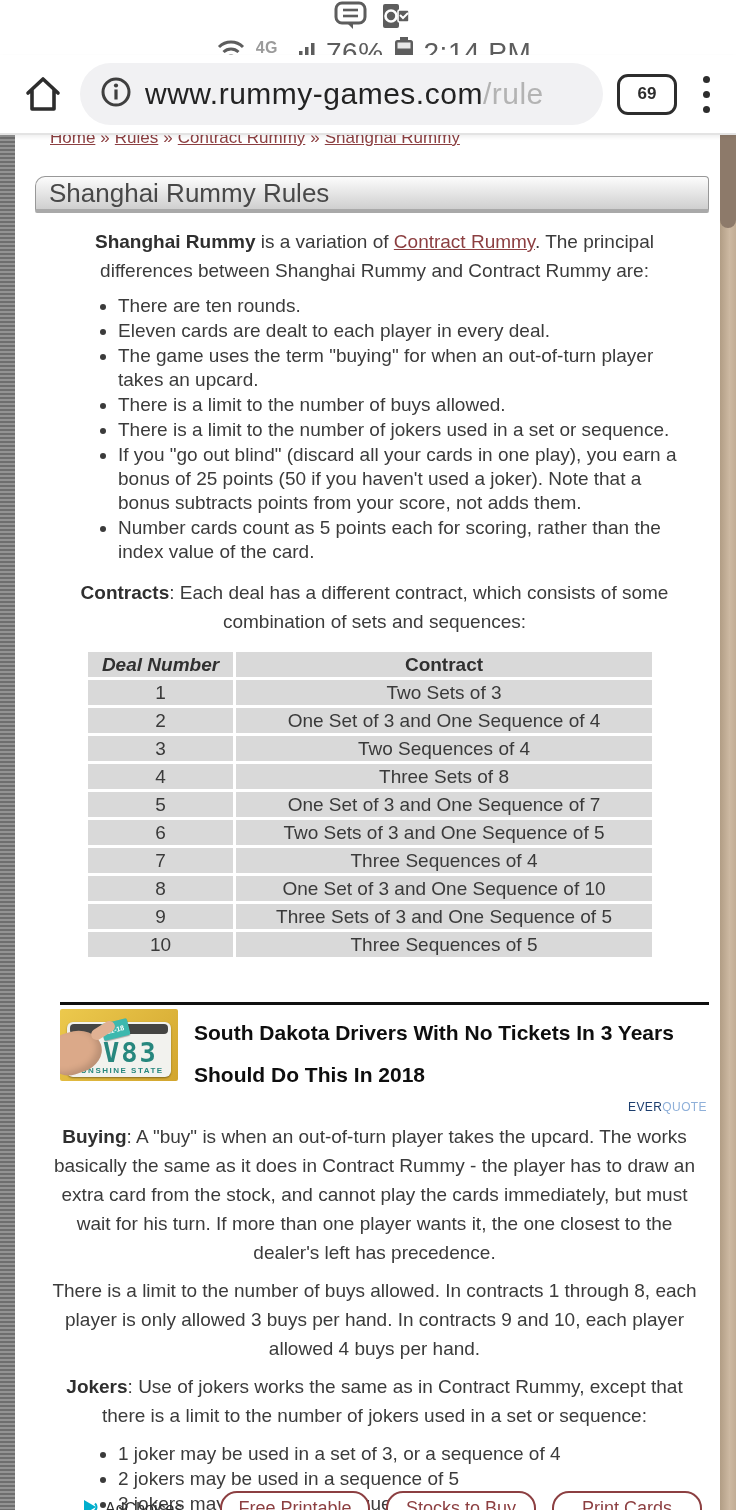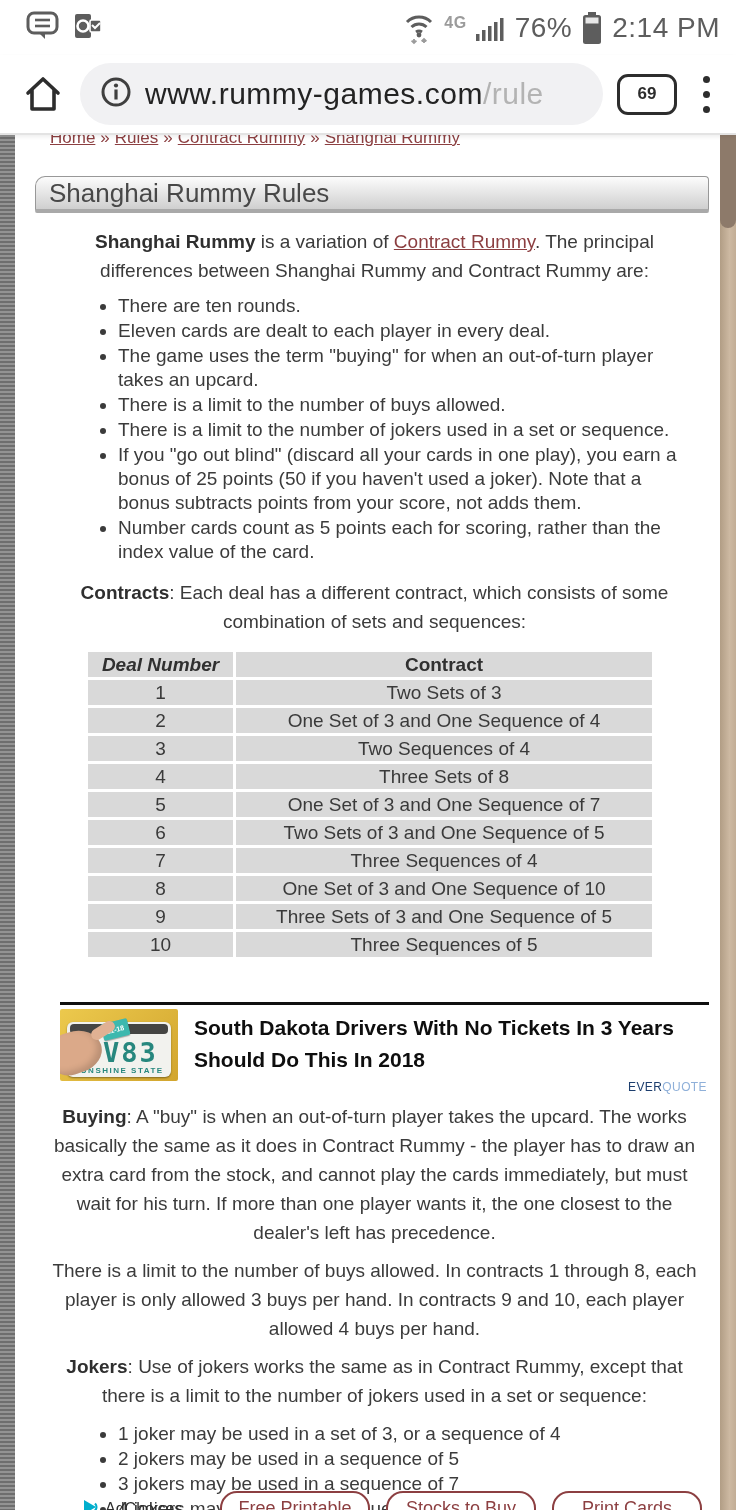--- a/index.html
+++ b/index.html
@@ -1,20 +1,20 @@
 <!DOCTYPE html>
 <html><head>
 <meta charset="utf-8">
 <style>
   * { margin:0; padding:0; box-sizing:border-box; }
   body { width:736px; font-family:"Liberation Sans", sans-serif; background:#fff; }
   .screen { width:736px; height:1512px; overflow:hidden; position:relative; background:#fff; }
 
   
-  .status-bar { height:55px; display:flex; align-items:center; justify-content:space-between; padding:0 16px 0 26px; background:#fff; }
+  .status-bar { height:55px; display:flex; align-items:center; justify-content:space-between; padding:0 16px 0 26px; background:#fff;flex-direction:column; }
   .sb-left { display:flex; align-items:center; gap:12px; }
   .sb-right { display:flex; align-items:center; gap:9px; color:#5d5d5d; font-size:28px; font-weight:500; letter-spacing:0.5px; }
   .sb-right svg { display:block; }
   .net-4g { font-size:16px; font-weight:bold; color:#9b9b9b; position:relative; top:-5px; }
 
   
   .browser-bar { height:80px; display:flex; align-items:center; gap:14px; padding:0 14px 0 20px; background:#fff; border-bottom:2px solid #e3e3e3; box-shadow:0 2px 4px rgba(0,0,0,0.07); position:relative; z-index:5; }
   .home-btn { flex:0 0 auto; display:flex; align-items:center; justify-content:center; width:46px; height:56px; }
   .addr-pill { flex:1 1 auto; min-width:0; height:62px; background:#f1f1f3; border-radius:34px; display:flex; align-items:center; gap:13px; padding:0 20px; }
   .addr-url { font-size:30px; color:#232323; white-space:nowrap; overflow:hidden; letter-spacing:0.5px; }
@@ -60,21 +60,21 @@
   .ad-img { flex:0 0 auto; width:118px; height:72px; position:relative; overflow:hidden; border-radius:2px;
     background:linear-gradient(135deg,#ecc94d,#d2a52e); }
   .plate { position:absolute; left:7px; top:13px; width:104px; height:55px; background:#f2f2ee; border-radius:6px; box-shadow:0 1px 2px rgba(0,0,0,0.4); }
   .plate-frame { position:absolute; left:3px; top:2px; right:3px; height:10px; background:#454543; border-radius:4px; }
   .plate-num { position:absolute; left:36px; top:15px; font-size:27px; font-weight:bold; color:#27877e; letter-spacing:2px; font-family:"DejaVu Sans Mono", monospace; }
   .plate-state { position:absolute; bottom:2px; left:7px; font-size:8px; font-weight:bold; color:#27877e; letter-spacing:1.5px; }
   .sticker { position:absolute; left:42px; top:12px; width:27px; height:17px; background:#3db8ae; transform:rotate(-14deg); border-radius:2px; color:#fff; font-size:7px; font-weight:bold; display:flex; align-items:center; justify-content:center; box-shadow:0 1px 1px rgba(0,0,0,0.3); }
   .hand { position:absolute; left:-10px; top:22px; width:52px; height:42px; background:#dba989; border-radius:45% 60% 55% 40%; transform:rotate(-18deg); box-shadow:inset -4px -4px 6px rgba(0,0,0,0.15); }
   .finger { position:absolute; left:30px; top:16px; width:26px; height:11px; background:#e0b193; border-radius:6px; transform:rotate(-32deg); }
   .ad-text { flex:1 1 auto; }
-  .ad-headline { font-size:21px; font-weight:bold; color:#0e0e0e; line-height:32px; padding-top:3px; }
+  .ad-headline { font-size:21px; font-weight:bold; color:#0e0e0e; line-height:42px; padding-top:3px; }
   .ad-brand { text-align:right; font-size:12px; font-weight:normal; letter-spacing:0.4px; margin:4px 2px 0 0; }
   .ad-brand .ever { color:#1d3e6e; }
   .ad-brand .quote { color:#8fb0d9; }
 
   
   .bottom-row { position:absolute; left:82px; bottom:-17px; display:flex; align-items:center; z-index:3; }
   .adchoices { display:flex; align-items:center; gap:5px; width:122px; font-size:16px; color:#2c2c2c; }
   .pill { width:150px; margin-left:16px; border:2px solid #8c3f41; border-radius:17px; padding:5px 0 6px; text-align:center; font-size:18px; color:#8c3f41; background:#fff; cursor:pointer; }
 </style>
 </head>

